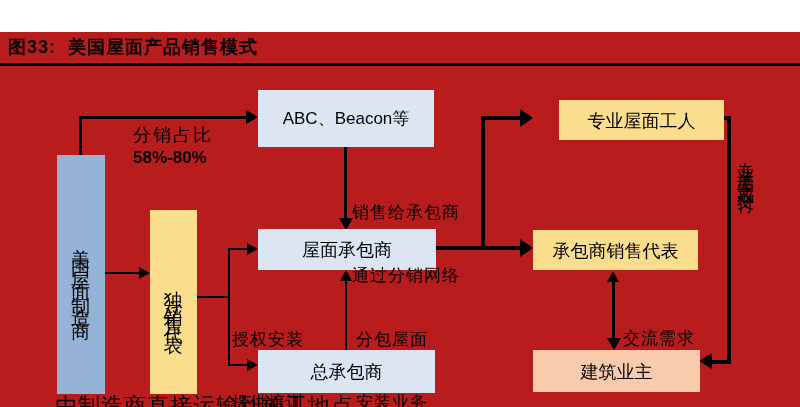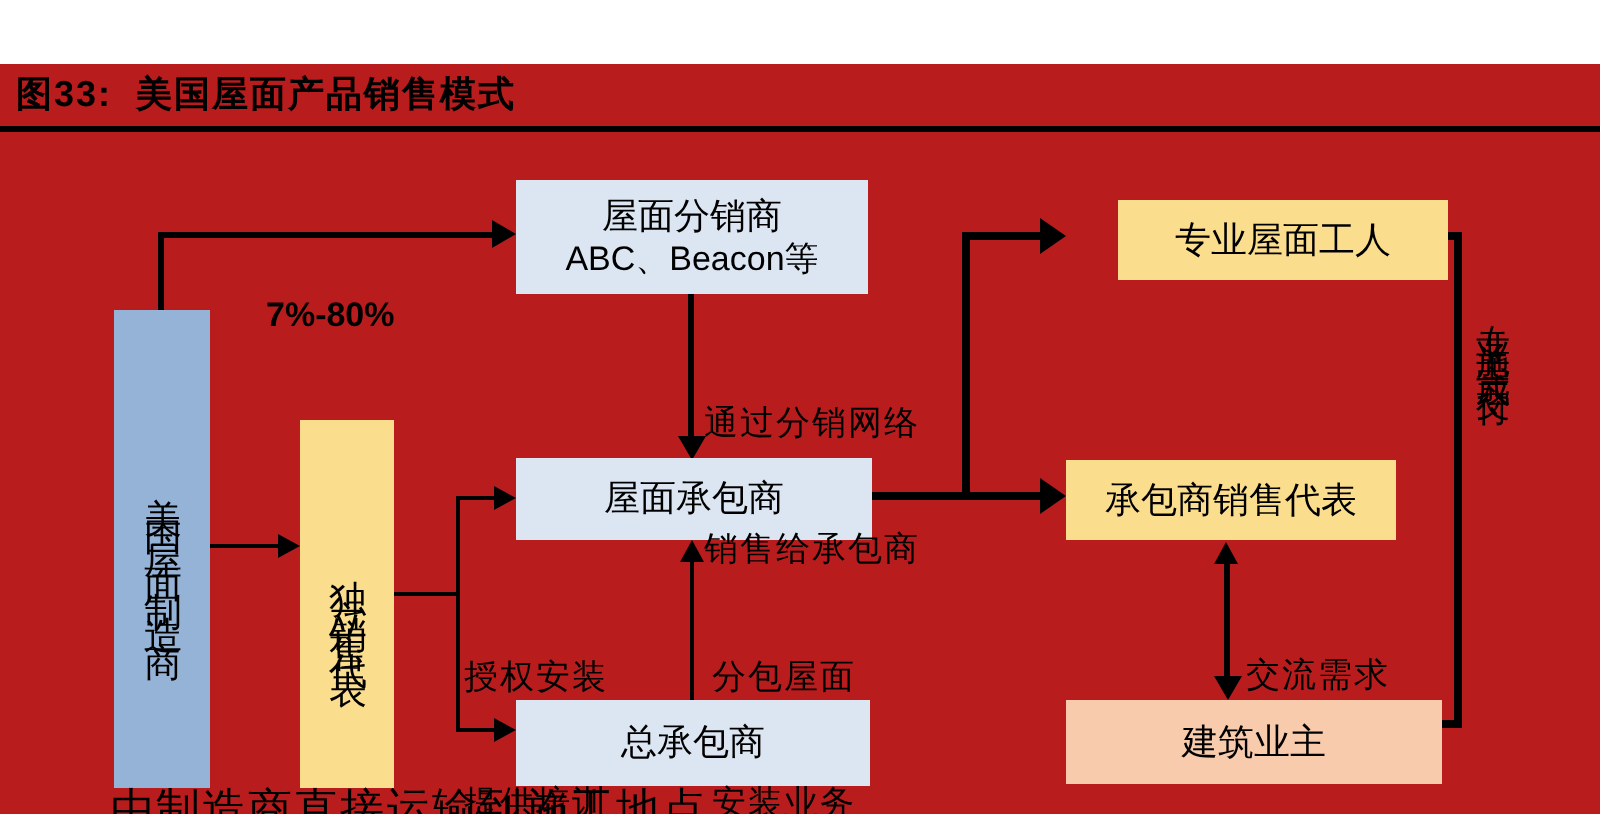--- a/index.html
+++ b/index.html
@@ -18,21 +18,21 @@
        text-align:center;font-size:18px;line-height:21px;}
   .vtext{writing-mode:vertical-rl;text-orientation:upright;}
   .b-manufacturer{left:57px;top:123px;width:48px;height:239px;background:#95B3D7;font-size:19px;letter-spacing:12px;}
   .b-indep{left:150px;top:178px;width:47px;height:184px;background:#FBDD8E;font-size:19px;letter-spacing:9px;}
   .b-distributor{left:258px;top:58px;width:176px;height:57px;background:#DCE6F2;flex-direction:column;}
   .b-distributor .l2{font-family:"Liberation Sans",sans-serif;font-size:17px;}
   .b-contractor{left:258px;top:197px;width:178px;height:41px;background:#DCE6F2;}
   .b-gc{left:258px;top:318px;width:177px;height:43px;background:#DCE6F2;}
   .b-workers{left:559px;top:68px;width:165px;height:40px;background:#FBDD8E;}
   .b-salesrep{left:533px;top:198px;width:165px;height:40px;background:#FBDD8E;}
-  .b-owner{left:533px;top:318px;width:188px;height:42px;background:#F7CBAC;}
+  .b-owner{left:533px;top:318px;width:167px;height:42px;background:#F7CBAC;}
   
   .lbl{position:absolute;font-size:17px;line-height:21px;white-space:pre;}
   .lbl-auth-dist{left:133px;top:54px;font-size:18px;letter-spacing:2px;}
   .lbl-dist-share{left:133px;top:92px;font-size:18px;letter-spacing:2px;}
   .lbl-pct{left:133px;top:115px;font-family:"Liberation Sans",sans-serif;font-weight:bold;font-size:17px;}
   .lbl-via{left:352px;top:128px;letter-spacing:1px;}
   .lbl-auth-install{left:232px;top:255px;letter-spacing:1px;}
   .lbl-subcontract{left:356px;top:255px;letter-spacing:1px;}
   .lbl-evaluate{left:623px;top:254px;letter-spacing:1px;}
   .lbl-prof{left:735px;top:116px;height:190px;writing-mode:vertical-rl;text-orientation:upright;
@@ -96,44 +96,44 @@
   <div class="ah ah-u" style="left:607px;top:239px;"></div>
   <div class="ah ah-d" style="left:607px;top:306px;"></div>
 
   <div class="box vtext b-manufacturer">
     <span>美国屋面制造商</span>
   </div>
   <div class="box vtext b-indep">
     <span>独立销售代表</span>
   </div>
   <div class="box b-distributor">
-    <span>屋面分销商</span>
     <span class="l2">ABC、Beacon等</span>
   </div>
   <div class="box b-contractor">
     <span>屋面承包商</span>
   </div>
   <div class="box b-gc">
     <span>总承包商</span>
   </div>
   <div class="box b-workers">
     <span>专业屋面工人</span>
   </div>
   <div class="box b-salesrep">
     <span>承包商销售代表</span>
   </div>
   <div class="box b-owner">
     <span>建筑业主</span>
   </div>
 
-  <div class="lbl lbl-pct">7%-80%</div>
+  <div class="lbl lbl-dist-share">分销占比</div>
+  <div class="lbl lbl-pct">58%-80%</div>
 
   <div class="lbl lbl-via">
+    <span style="display:block">销售给承包商</span>
     <span style="display:block">通过分销网络</span>
-    <span style="display:block">销售给承包商</span>
   </div>
 
   <div class="lbl lbl-auth-install">
     <span style="display:block">授权安装</span>
     <span style="display:block">提供培训</span>
   </div>
 
   <div class="lbl lbl-subcontract">
     <span style="display:block">分包屋面</span>
     <span style="display:block">安装业务</span>

